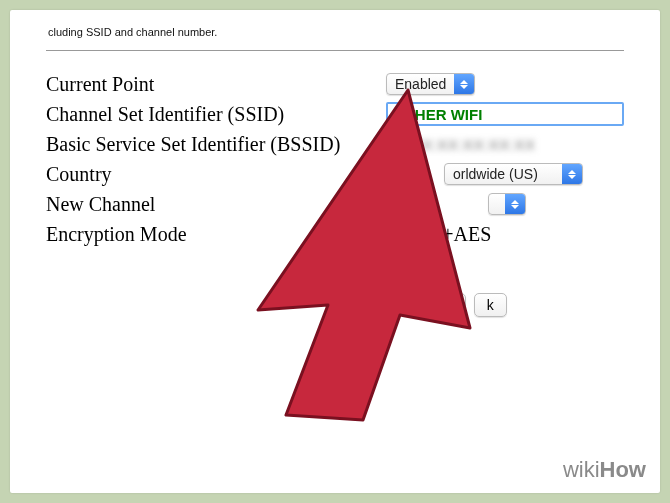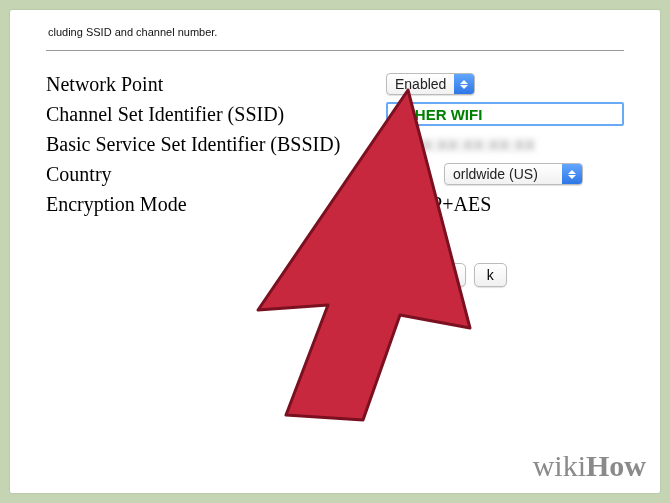--- a/index.html
+++ b/index.html
@@ -117,37 +117,37 @@
   }
   .cursor-overlay {
     position: absolute;
     left: 228px; top: 70px;
     width: 260px; height: 360px;
     pointer-events: none;
   }
   .watermark {
     position: absolute;
     right: 14px; bottom: 10px;
-    font-family: Liberation Serif, serif;
-    font-size: 30px;
+    font-family: Liberation Sans, sans-serif;
+    font-size: 22px;
     color: #8a8a8a;
   }
   .watermark .w1 { font-style: normal; }
   .watermark .w2 { font-weight: bold; }
 </style>
 </head>
 <body>
 
 <div class="frame">
   <div class="content">
     <div class="header-text">cluding SSID and channel number.</div>
     <div class="hr"></div>
 
     <div class="row">
-      <div class="label">Network Point</div>
+      <div class="label">Current Point</div>
       <div class="field">
         <div class="mac-select">
           <span class="sel-text">Enabled</span>
           <span class="sel-cap">
               <span class="tri-up"></span>
               <span class="tri-down"></span>
             </span>
         </div>
       </div>
     </div>
@@ -173,20 +173,32 @@
         <div class="mac-select" style="margin-left:58px;gap:16px;">
           <span class="sel-text">orldwide (US)</span>
           <span class="sel-cap">
               <span class="tri-up"></span>
               <span class="tri-down"></span>
             </span>
         </div>
       </div>
     </div>
 
+    <div class="row">
+      <div class="label">New Channel</div>
+      <div class="field">
+        <div class="mac-select" style="margin-left:102px;">
+          <span class="sel-text"></span>
+          <span class="sel-cap">
+              <span class="tri-up"></span>
+              <span class="tri-down"></span>
+            </span>
+        </div>
+      </div>
+    </div>
 
 
     <div class="row">
       <div class="label">Encryption Mode</div>
       <div class="field">
         <span class="plain-value" style="margin-left:24px;">KIP+AES</span>
       </div>
     </div>
 
     <div class="btnbar">

